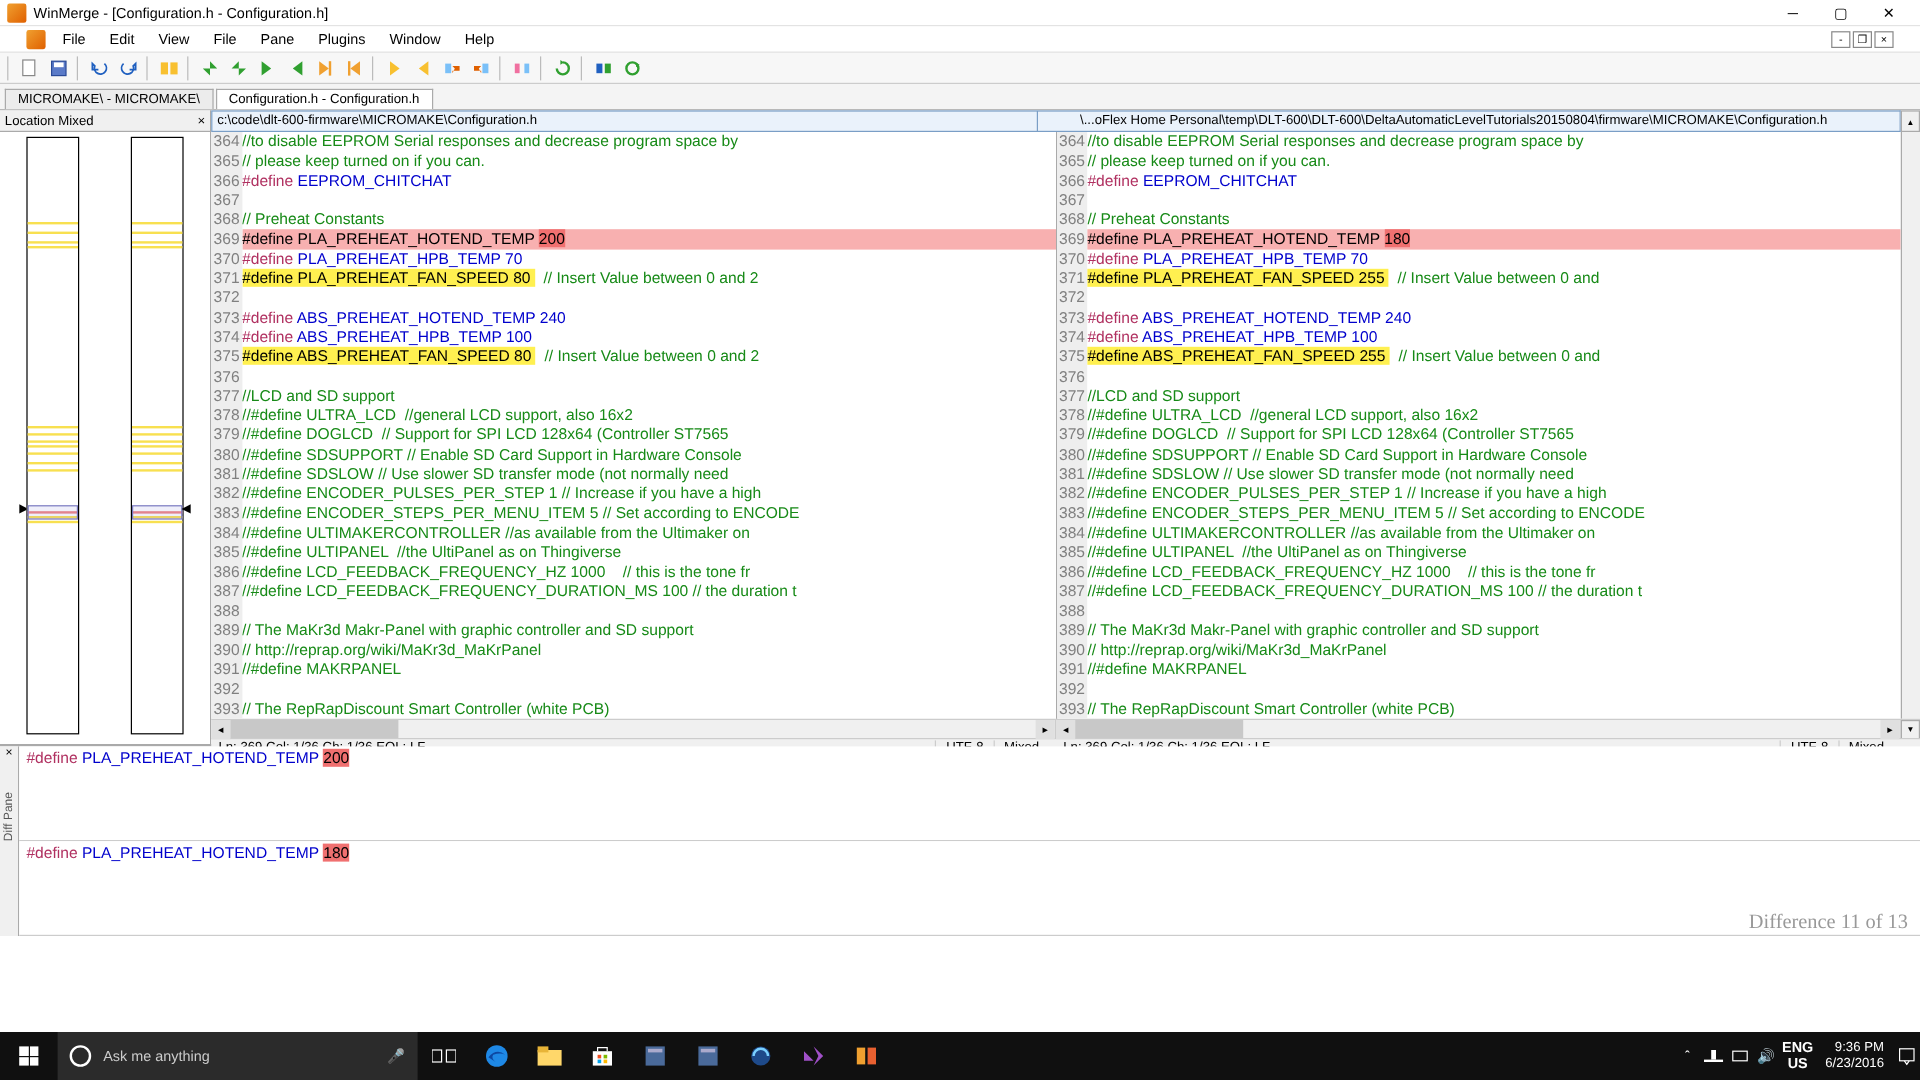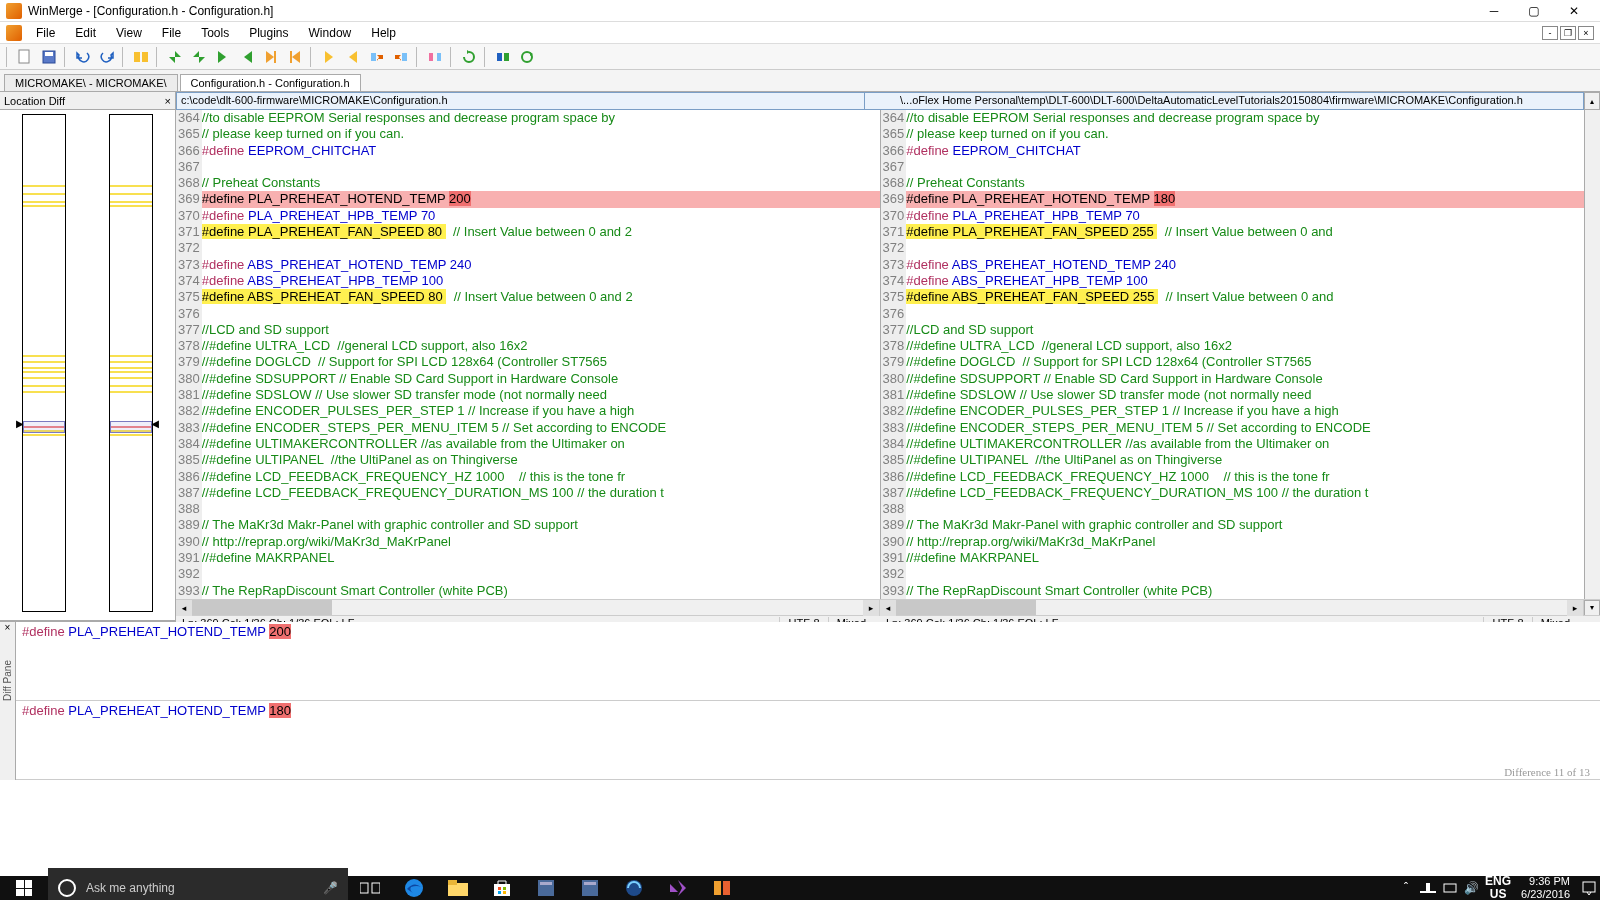--- a/index.html
+++ b/index.html
@@ -1,21 +1,21 @@
 <!DOCTYPE html>
 <html><head>
 <meta charset="utf-8">
 <style>
 * { margin: 0; padding: 0; box-sizing: border-box; font-family: "Segoe UI", Tahoma, sans-serif; }
 body { background: #fff; overflow: hidden; font-size: 12px; }
 .titlebar { height: 22px; background: #fff; display: flex; align-items: center; padding: 0 6px; border-bottom: 1px solid #ddd; }
 .titlebar .icon { width: 16px; height: 16px; margin-right: 6px; background: linear-gradient(135deg,#f0a030,#e06000); border-radius: 2px; }
 .titlebar .title { flex: 1; font-size: 12px; color: #000; }
 .titlebar .winbtn { width: 40px; height: 22px; display:flex; align-items:center; justify-content:center; cursor:pointer; }
-.menubar { height: 22px; background: #fff; border-bottom: 1px solid #ddd; display: flex; align-items: center; padding: 0 2px; }
+.menubar { height: 22px; background: #fff; border-bottom: 1px solid #ddd; display: flex; align-items: center; padding: 0 18px; }
 .menuitem { padding: 2px 10px; font-size: 12px; cursor: pointer; }
 .mdibtns { margin-left: auto; display: flex; gap: 2px; padding-right: 4px; }
 .mdibtn { width: 16px; height: 14px; border: 1px solid #888; display:flex; align-items:center; justify-content:center; font-size:9px; cursor:pointer; }
 .toolbar { height: 26px; background: #f7f7f7; border-bottom: 1px solid #ccc; display: flex; align-items: center; padding: 0 4px; gap: 2px; }
 .tseparator { width: 4px; height: 20px; border-left: 1px solid #bbb; margin: 0 2px; }
 .tbutton { width: 22px; height: 22px; display: flex; align-items: center; justify-content: center; cursor: pointer; border: 1px solid transparent; }
 .tabbar { height: 22px; background: #f4f4f4; border-bottom: 1px solid #aaa; display: flex; align-items: flex-end; padding-left: 4px; }
 .tab { border: 1px solid #aaa; border-bottom: none; padding: 2px 10px; font-size: 11px; background: #ececec; margin-right: 2px; cursor:pointer; }
 .tab.active { background: #fff; }
 .mainarea { display: flex; height: 528px; }
@@ -43,21 +43,21 @@
 .sxtrack { position:absolute; left:16px; right:16px; top:0; bottom:0; }
 .sxthumb { position:absolute; left:0; width:140px; top:0; bottom:0; background:#c8c8c8; }
 .statusrow { height:18px; display:flex; background:#f0f0f0; border-top:1px solid #ccc; font-size:11px; }
 .stcell { flex:1; padding:1px 6px; display:flex; }
 .stc { padding:0 8px; border-left:1px solid #ccc; }
 .diffpane { height:160px; border-top:2px solid #aaa; display:flex; }
 .diffpane .x { width:16px; background:#f0f0f0; border-right:1px solid #aaa; display:flex; align-items:flex-start; justify-content:center; font-size:10px; cursor:pointer; }
 .diffbody { flex:1; display:flex; flex-direction:column; position:relative; }
 .diffrow { flex:1; background:#fff; font-family:Consolas,monospace; font-size:13px; padding:2px 6px; border-bottom:1px solid #ccc; white-space:pre; }
 .difflabel { position:absolute; left:-14px; top:50%; transform:rotate(-90deg); transform-origin:left top; font-size:10px; color:#555; }
-.taskbar { position:fixed; bottom:0; left:0; right:0; height:24px; background:#101010; display:flex; align-items:center; }
+.taskbar { position:fixed; bottom:0; left:0; right:0; height:40px; background:#101010; display:flex; align-items:center; }
 .startbtn { width:48px; height:40px; display:flex; align-items:center; justify-content:center; cursor:pointer; }
 .winlogo { display:grid; grid-template-columns:1fr 1fr; grid-template-rows:1fr 1fr; gap:1px; width:16px; height:16px; }
 .winlogo span { background:#fff; }
 .searchbox { flex:0 0 300px; height:40px; background:#2b2b2b; display:flex; align-items:center; padding:0 10px; color:#ccc; }
 .searchbox .circ { width:18px; height:18px; border:2px solid #fff; border-radius:50%; margin-right:10px; }
 .tbicons { display:flex; align-items:center; }
 .tbicon { width:44px; height:40px; display:flex; align-items:center; justify-content:center; cursor:pointer; }
 .tray { margin-left:auto; display:flex; align-items:center; color:#fff; font-size:11px; }
 .trayicon { width:22px; height:40px; display:flex; align-items:center; justify-content:center; font-size:12px; }
 .clock { text-align:right; padding:0 8px; line-height:1.2; }
@@ -78,21 +78,21 @@
   <div class="winbtn">▢</div>
   <div class="winbtn">✕</div>
 </div>
 
 <div class="menubar">
   <span style="width:16px;height:16px;margin:0 4px;background:linear-gradient(135deg,#f0a030,#e06000);border-radius:2px;"></span>
   <div class="menuitem">File</div>
   <div class="menuitem">Edit</div>
   <div class="menuitem">View</div>
   <div class="menuitem">File</div>
-  <div class="menuitem">Tools</div>
+  <div class="menuitem">Pane</div>
   <div class="menuitem">Plugins</div>
   <div class="menuitem">Window</div>
   <div class="menuitem">Help</div>
   <div class="mdibtns">
     <div class="mdibtn">-</div>
     <div class="mdibtn">❐</div>
     <div class="mdibtn">×</div>
   </div>
 </div>
 
@@ -214,21 +214,21 @@
 
 <div class="tabbar">
   <div class="tab">MICROMAKE\ - MICROMAKE\</div>
   <div class="tab active">Configuration.h - Configuration.h</div>
 </div>
 
 <div class="mainarea">
 
   <div class="locpane">
     <div class="lochdr">
-      <span>Location Diff</span>
+      <span>Location Mixed</span>
       <span class="x">×</span>
     </div>
     <div class="locbody">
       <span class="locarrow" style="left:16px;">▶</span>
       <div class="locthumb">
         <div class="locmark" style="top:70px;"></div>
           <div class="locmark" style="top:78px;"></div>
         <div class="locmark" style="top:86px;"></div>
           <div class="locmark" style="top:90px;"></div>
         <div class="locmark" style="top:240px;"></div>
@@ -369,21 +369,21 @@
     </div>
   </div>
 </div>
 
 <div class="diffpane">
   <div class="x">×</div>
   <div class="diffbody" style="position:relative;">
     <span class="difflabel">Diff Pane</span>
     <div class="diffrow"><span class="c-pp">#define </span><span class="c-kw">PLA_PREHEAT_HOTEND_TEMP </span><span class="bg-diffword">200</span></div>
     <div class="diffrow"><span class="c-pp">#define </span><span class="c-kw">PLA_PREHEAT_HOTEND_TEMP </span><span class="bg-diffword">180</span>
-      <span style="position:absolute; right:10px; bottom:2px; color:#999; font-family:'Segoe UI';font-size:11px;">Difference 11 of 13</span>
+      <span style="position:absolute; right:10px; bottom:2px; color:#999; font-family:'Segoe UI';font-size:17px;">Difference 11 of 13</span>
     </div>
   </div>
 </div>
 
 <div class="taskbar">
   <div class="startbtn">
       <div class="winlogo">
         <span></span>
         <span></span>
         <span></span>

